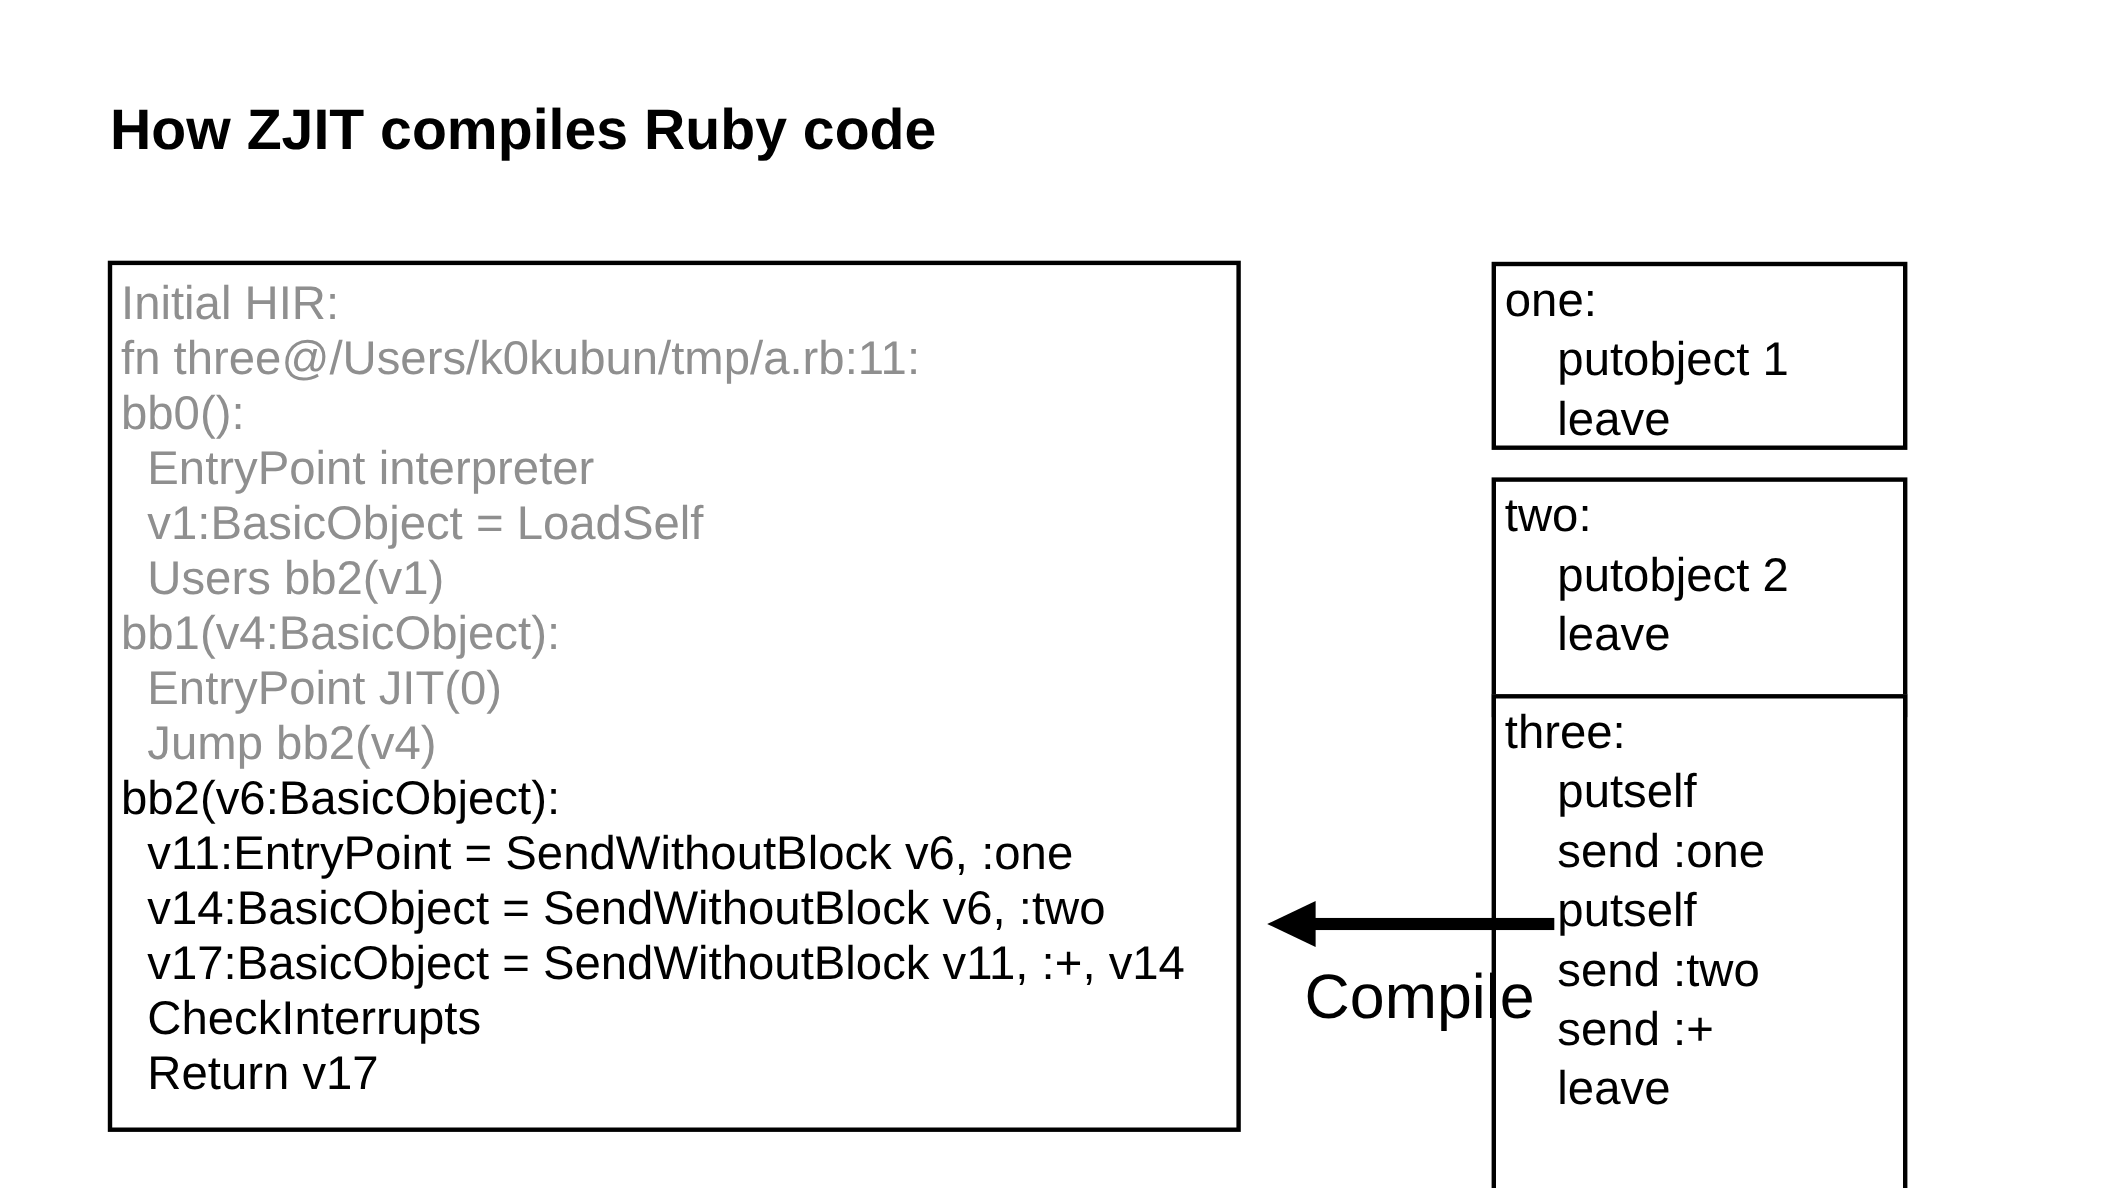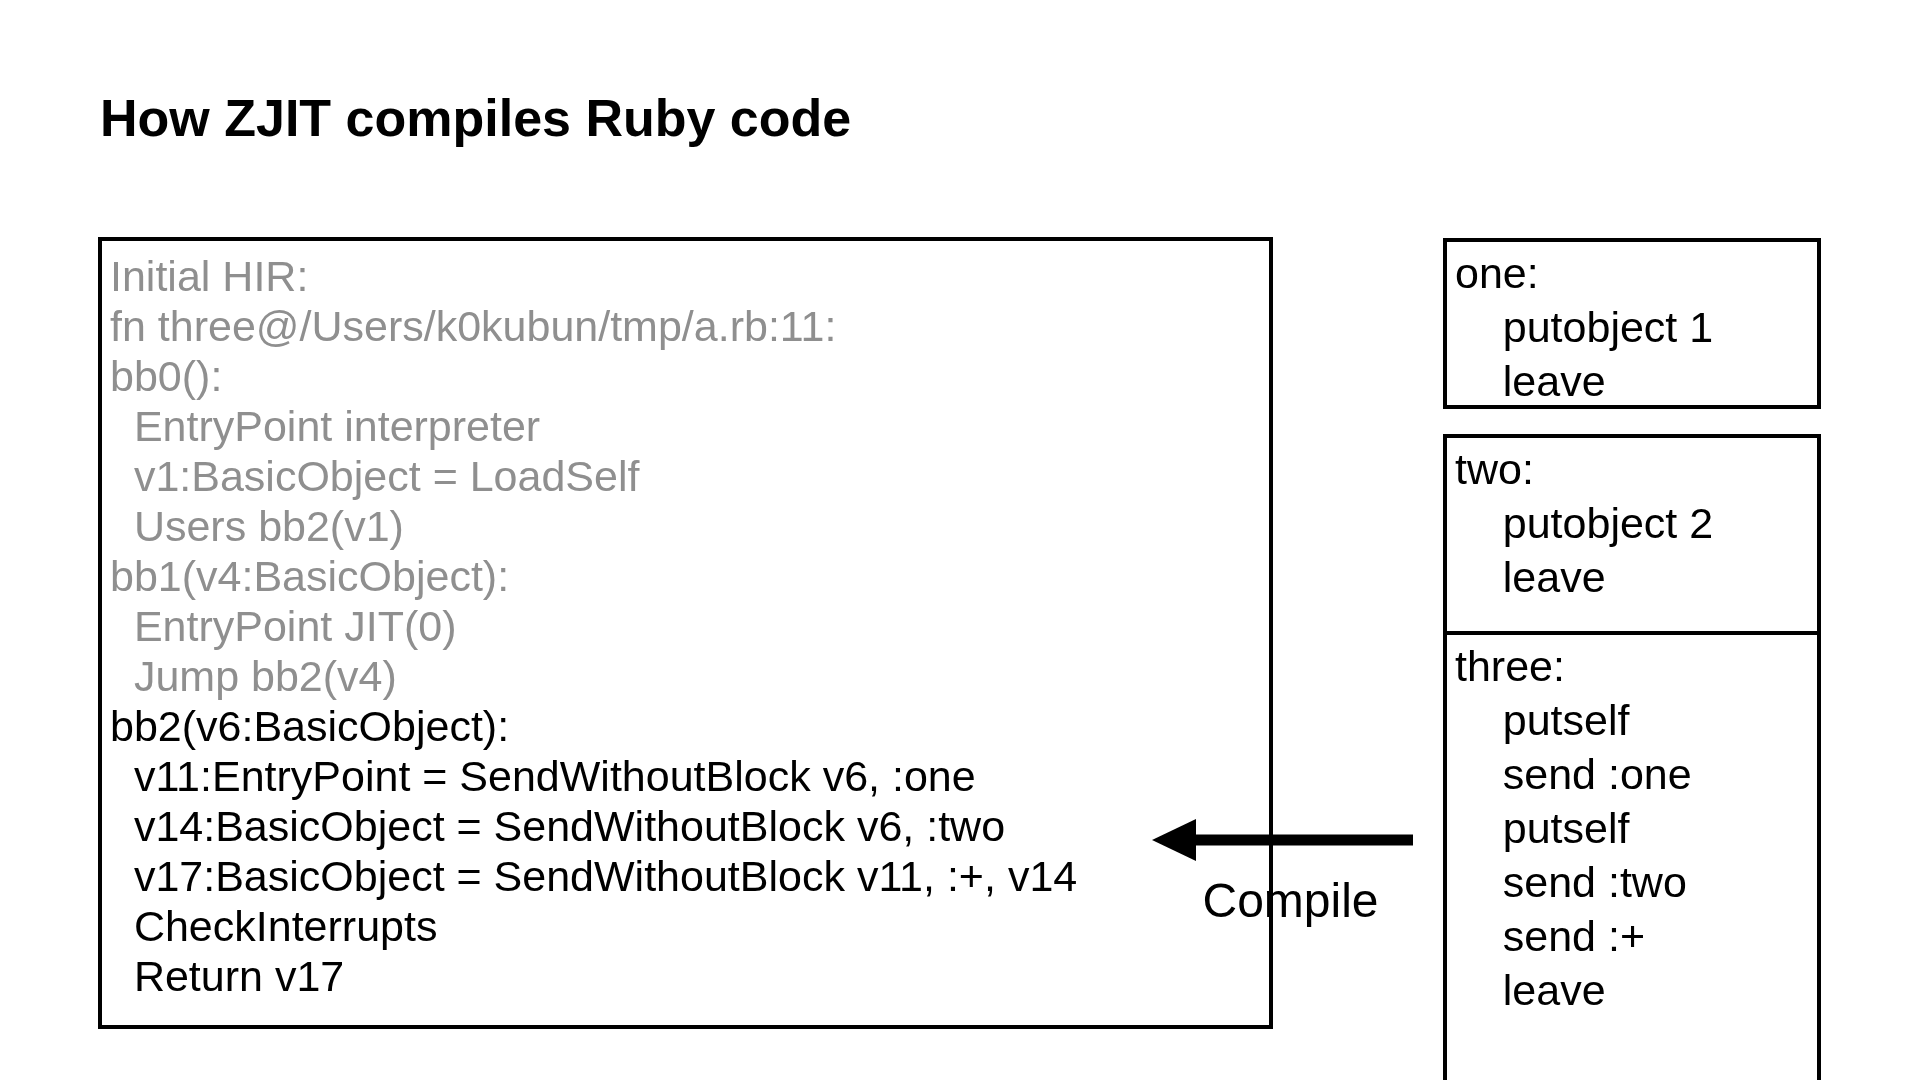--- a/index.html
+++ b/index.html
@@ -23,57 +23,57 @@
     font-size: 52px;
     font-weight: bold;
     color: var(--black-text);
     letter-spacing: 0px;
     white-space: nowrap;
   }
 
   .hir-box {
     position: absolute;
     left: 98px; top: 237px;
-    width: 1175px; height: 792px;
+    width: 1030px; height: 792px;
     border: 4px solid var(--border);
     padding: 10px 8px 0 8px;
     background: var(--background);
   }
   .code-line {
     font-size: 43px;
     line-height: 50px;
     white-space: pre;
   }
   .code-line.gray { color: var(--gray-text); }
   .code-line.black { color: var(--black-text); }
 
   .bc-box {
     position: absolute;
-    left: 1443px;
+    left: 1356px;
     width: 378px;
     border: 4px solid var(--border);
     padding: 4px 8px 0 8px;
     background: var(--background);
   }
   .bc-box .code-line { line-height: 54px; color: var(--black-text); }
   .bc-box-one   { top: 238px; height: 171px; }
   .bc-box-two   { top: 434px; height: 218px; }
   .bc-box-three { top: 631px; height: 467px; }
 
   .compile-group {
     position: absolute;
     left: 1150px; top: 815px;
     width: 268px;
     text-align: center;
   }
   .compile-arrow-svg { display: block; width: 268px; height: 50px; }
   .compile-label {
     display: inline-block;
     margin-top: 8px;
-    font-size: 48px;
+    font-size: 57px;
     color: var(--black-text);
     white-space: nowrap;
     margin-left: 13px;
   }
 </style>
 </head>
 <body>
 
 <div class="stage">
 

